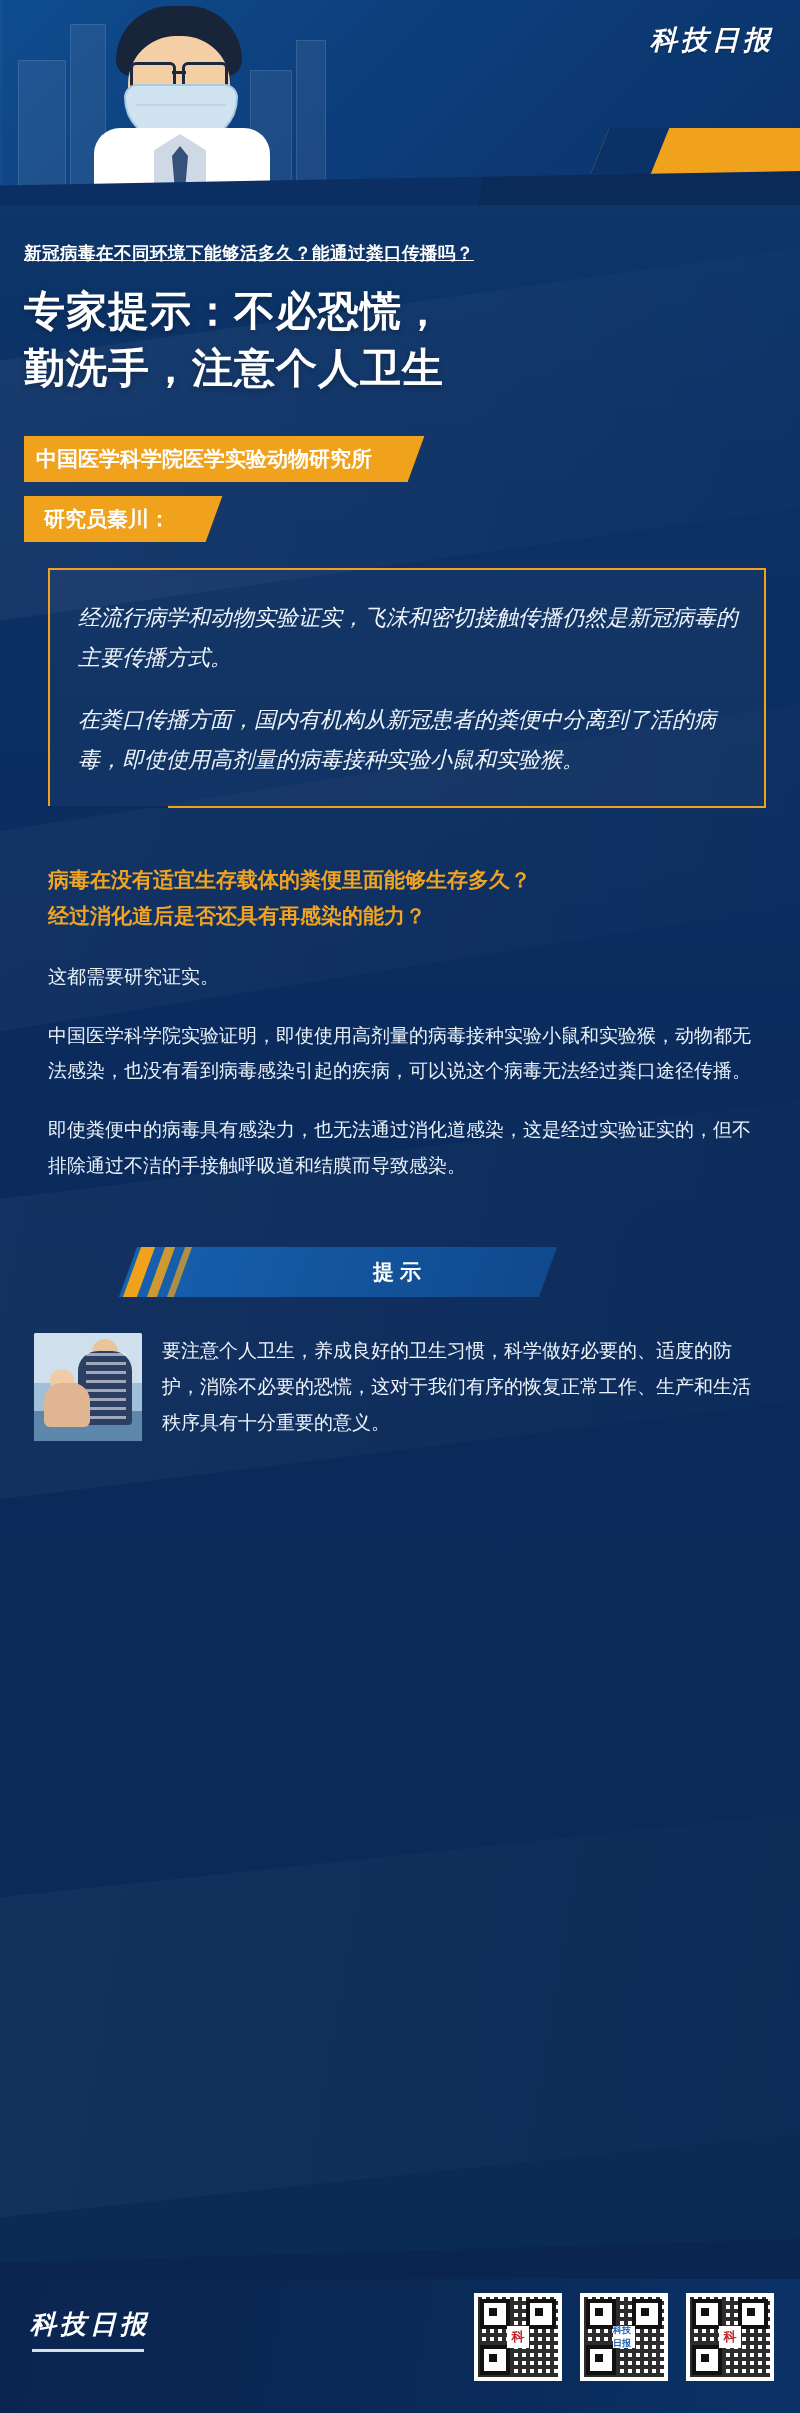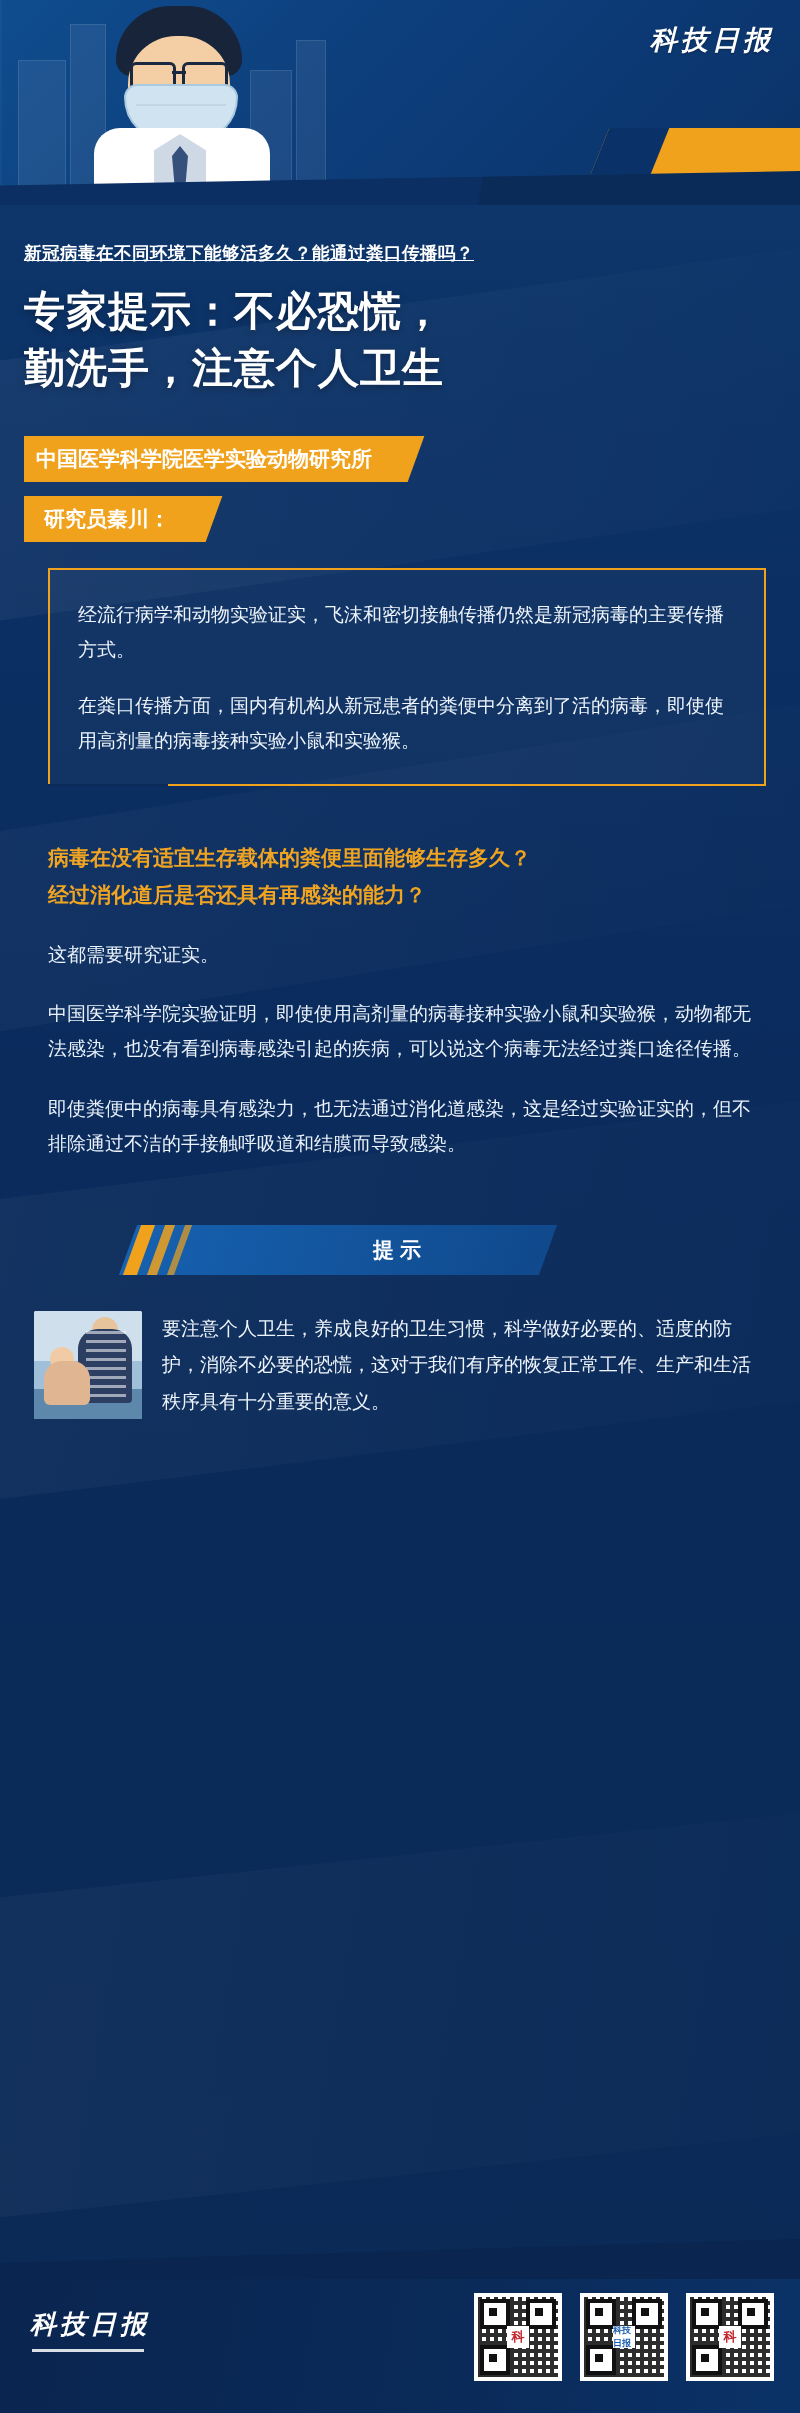--- a/index.html
+++ b/index.html
@@ -108,21 +108,21 @@
     margin:26px 34px 0 48px;
     border:2px solid #f0a21c;
     padding:28px 26px 26px 28px;
     position:relative;
     background:rgba(255,255,255,0.03);
   }
   .quote:before{
     content:"";position:absolute;left:-2px;bottom:-2px;width:120px;height:2px;background:#0a2a58;
   }
   .quote p{
-    margin:0 0 22px 0;color:#eef4fb;font-size:19px;line-height:1.82;
+    margin:0 0 22px 0;color:#eef4fb;font-size:22px;line-height:1.82;font-style:italic;
   }
   .quote p:last-child{margin-bottom:0;}
 
   
   .question{
     margin:54px 34px 0 48px;
     color:#f0a21c;font-size:21px;font-weight:bold;line-height:1.72;
   }
   .body-copy{
     margin:24px 34px 0 48px;

